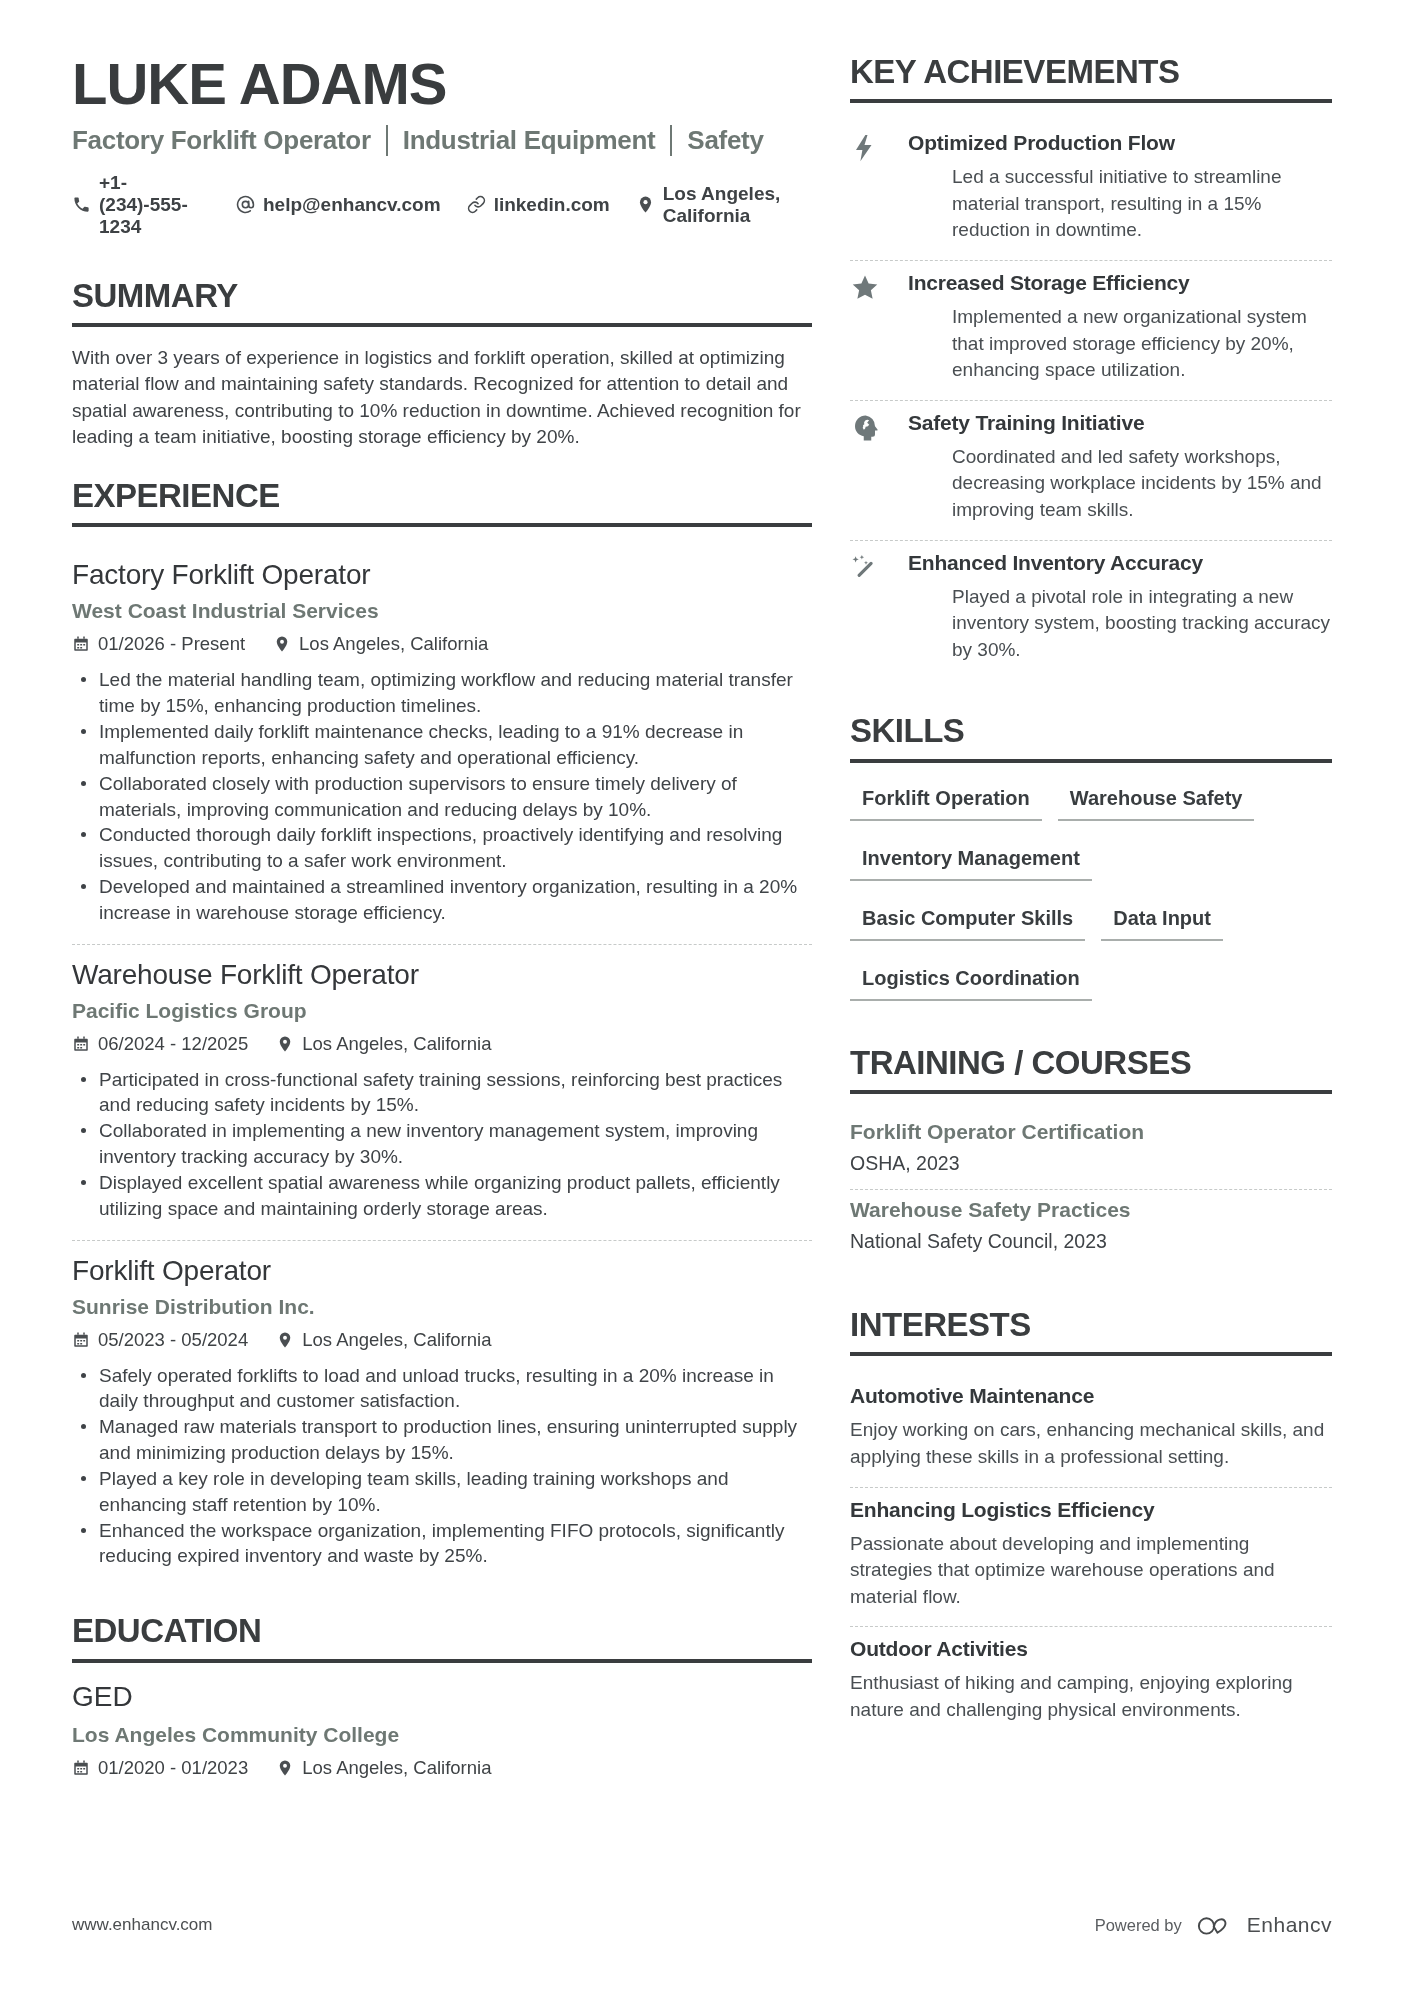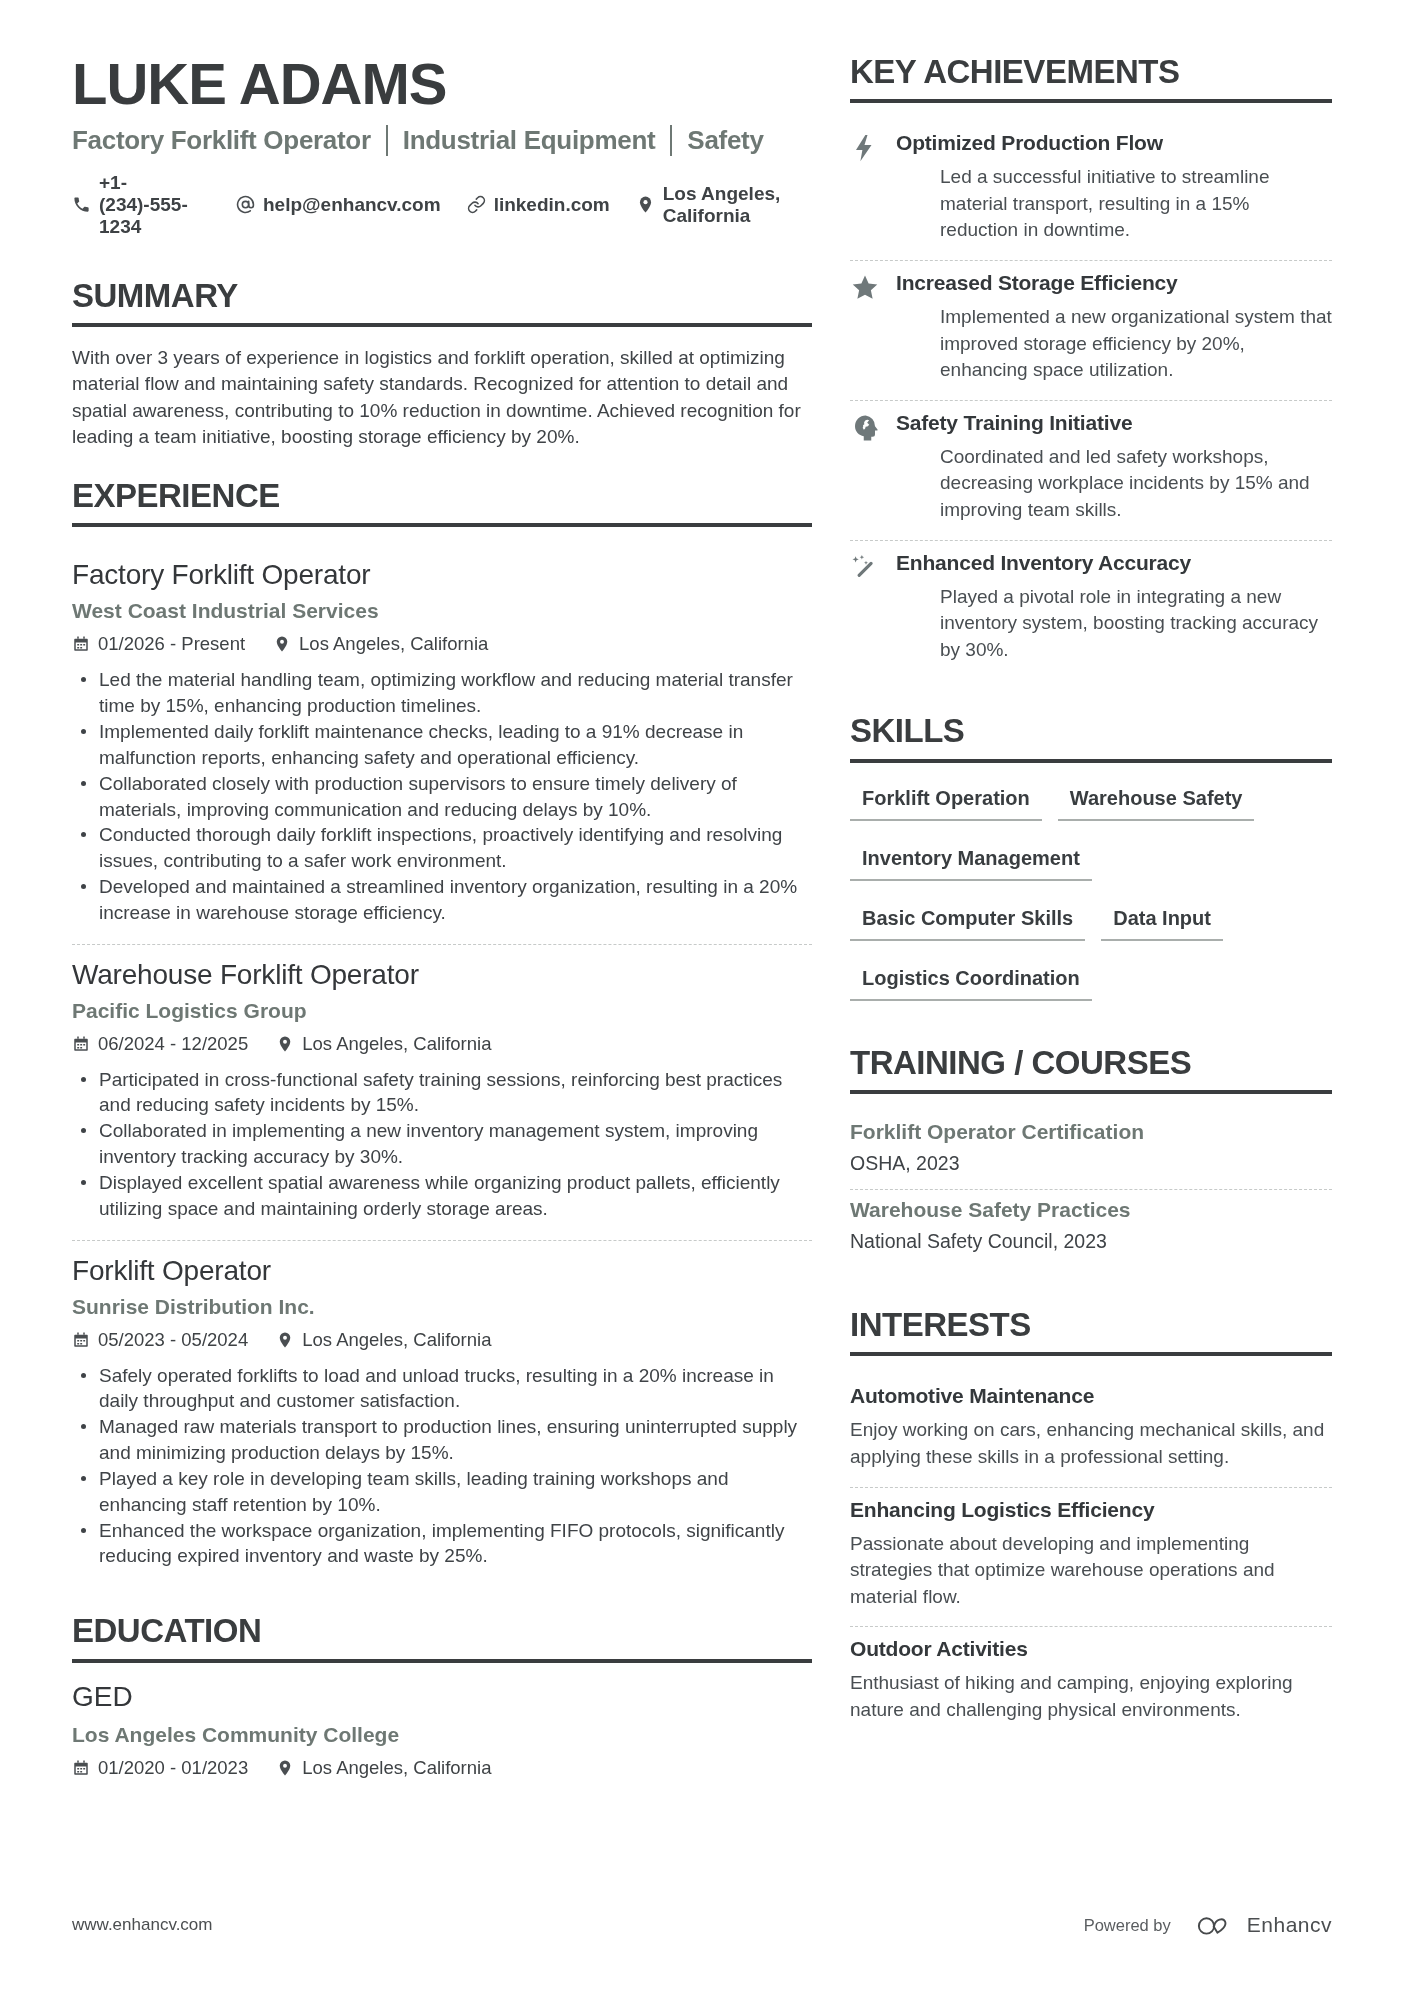--- a/index.html
+++ b/index.html
@@ -59,21 +59,21 @@
     width: 5px; height: 5px; border-radius: 50%; background: #3f4347;
   }
 
   
   .edu-block { margin-top: 26px; }
   .edu-degree { font-size: 28px; font-weight: 400; color: #34373a; margin: 14px 0 10px 0; }
   .edu-school { font-size: 21px; font-weight: 700; color: #6e7874; margin-bottom: 10px; }
 
   
   .r-section { margin-bottom: 34px; }
-  .ach-item { display: flex; gap: 12px; padding: 10px 0 16px 0; }
+  .ach-item { display: flex; gap: 24px; padding: 10px 0 16px 0; }
   .ach-item + .ach-item { border-top: 1px dashed #c7cac9; }
   .ach-icon { flex: 0 0 34px; color: #6f787a; padding-top: 2px; }
   .ach-title { font-size: 21px; font-weight: 700; color: #34383b; margin-bottom: 9px; letter-spacing: -0.2px; }
   .ach-text { font-size: 19px; line-height: 1.4; color: #494e52; margin-left: 44px; }
 
   .skills-wrap { display: flex; flex-wrap: wrap; column-gap: 16px; row-gap: 26px; padding-top: 6px; }
   .skill {
     font-size: 20px; font-weight: 700; color: #393d40;
     padding: 0 12px 9px 12px; border-bottom: 2px solid #a9aeac;
     white-space: nowrap;
@@ -88,21 +88,21 @@
   .interest + .interest { border-top: 1px dashed #c7cac9; }
   .interest-name { font-size: 21px; font-weight: 700; color: #34383b; margin-bottom: 9px; letter-spacing: -0.2px; }
   .interest-text { font-size: 19px; line-height: 1.4; color: #494e52; }
 
   
   .footer {
     position: absolute; left: 72px; right: 78px; bottom: 58px;
     display: flex; justify-content: space-between; align-items: center;
   }
   .footer-site { font-size: 17px; color: #4b4e50; }
-  .powered { display: flex; align-items: center; gap: 25px; }
+  .powered { display: flex; align-items: center; gap: 14px; }
   .powered-label { font-size: 16.5px; color: #5a5d60; }
   .brand-wrap { display: flex; align-items: center; gap: 9px; color: #46494b; }
   .brand-name { font-size: 21px; color: #4b4e50; letter-spacing: 0.5px; }
 </style>
 </head>
 <body>
 
 <div class="page">
 
   <div class="col-left">

